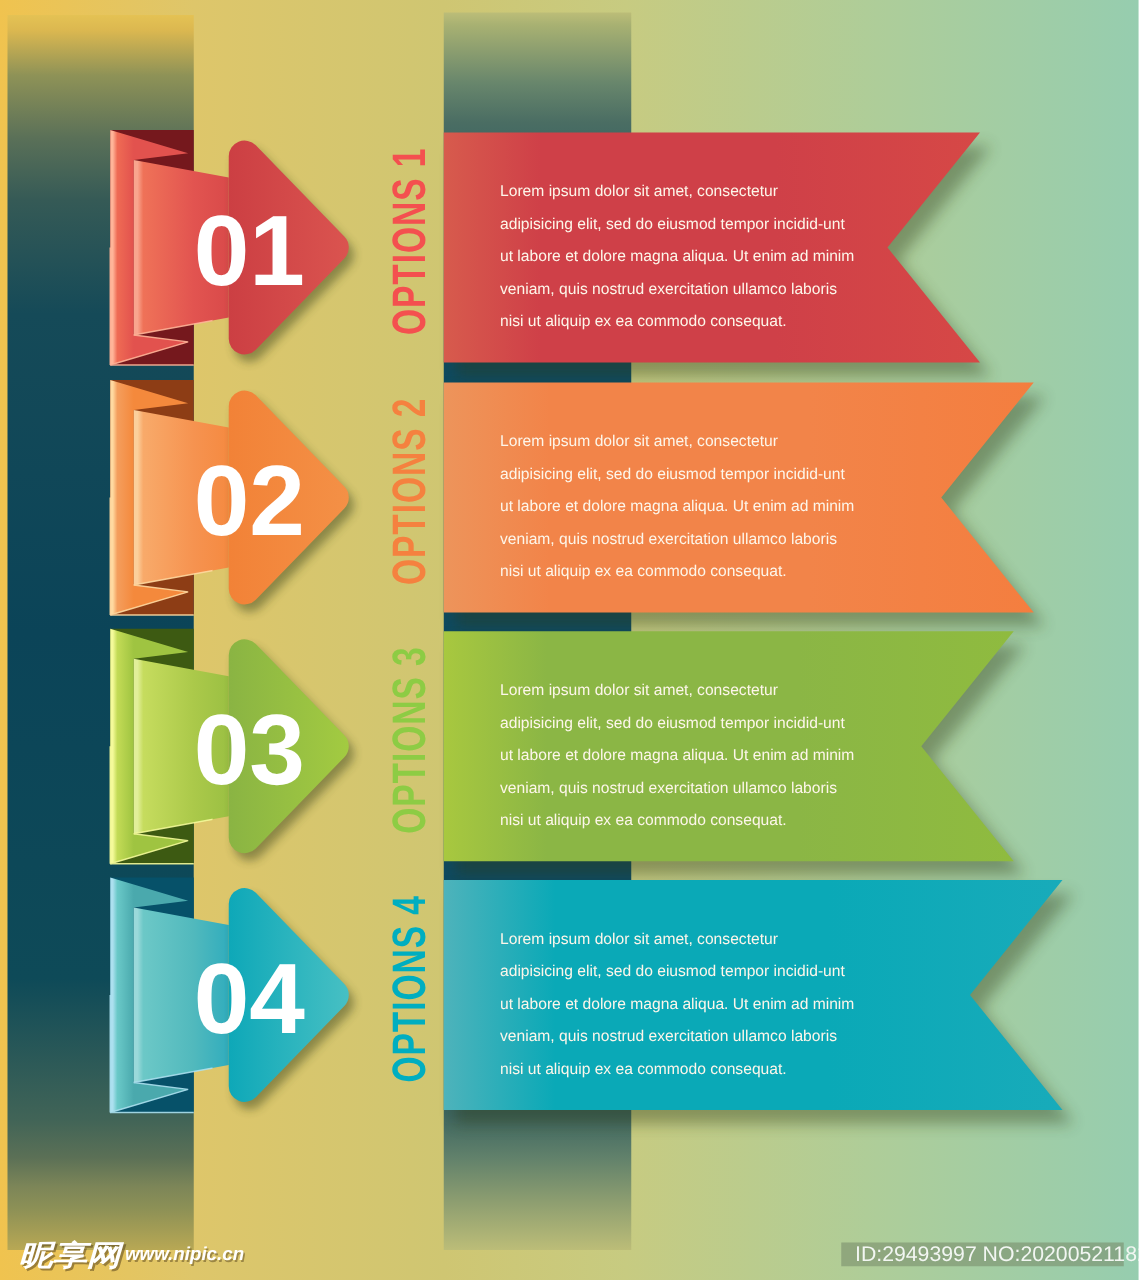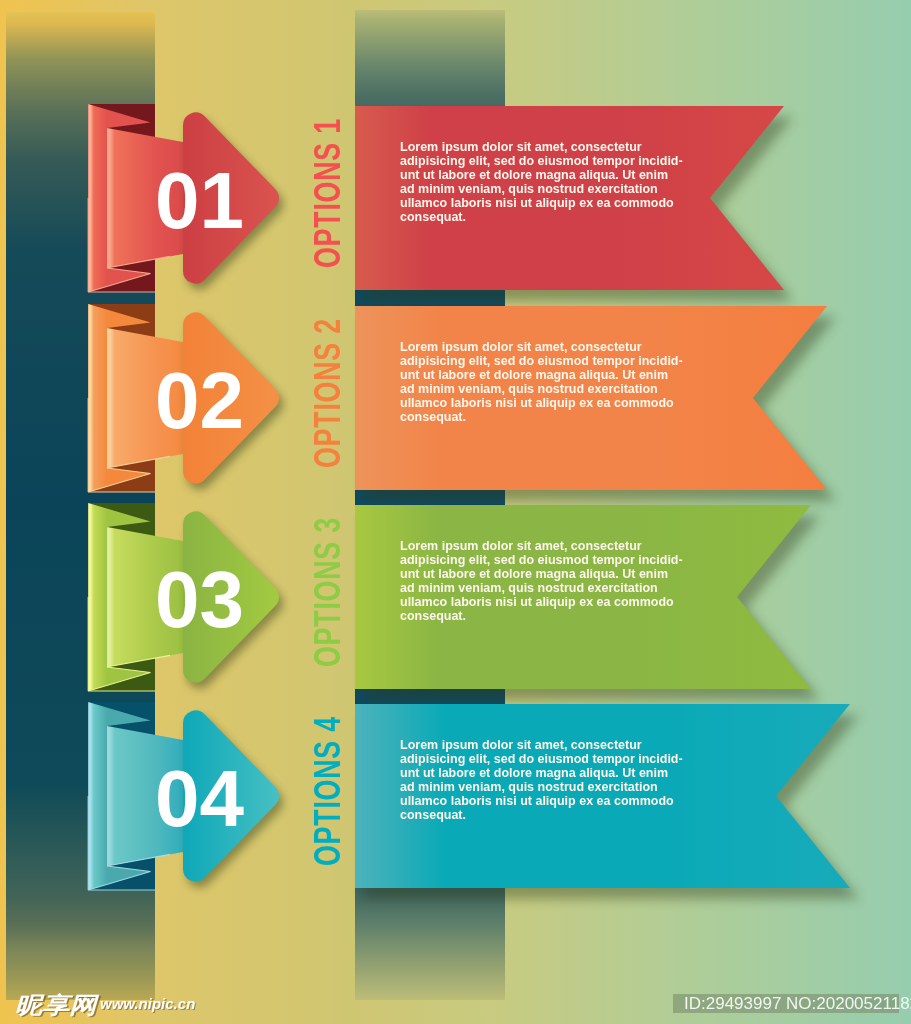--- a/index.html
+++ b/index.html
@@ -3,21 +3,21 @@
 <meta charset="utf-8">
 <title>Infographic</title>
 <style>
   html,body{margin:0;padding:0;background:#fff;}
   body{width:911px;height:1024px;overflow:hidden;font-family:"Liberation Sans",sans-serif;}
   #stage{position:relative;width:911px;height:1024px;overflow:hidden;}
   .lay{position:absolute;left:0;top:0;}
   .optlabel{position:absolute;transform-origin:0 0;white-space:nowrap;
             font-family:"Liberation Sans",sans-serif;font-weight:bold;font-size:37.5px;letter-spacing:1.1px;}
   .bodytext{position:absolute;color:#fdf6ea;font-family:"Liberation Sans",sans-serif;
-            font-weight:bold;font-size:12.5px;line-height:14px;}
+            font-weight:normal;font-size:12.5px;line-height:26px;}
   .num{font-family:"Liberation Sans",sans-serif;font-weight:bold;font-size:80px;fill:#fff;}
 </style>
 </head>
 <body>
 
 <div id="stage">
 
   <svg class="lay" width="911" height="1024">
     <defs>
       <linearGradient id="bgBase" x1="0" y1="0" x2="1" y2="0">

